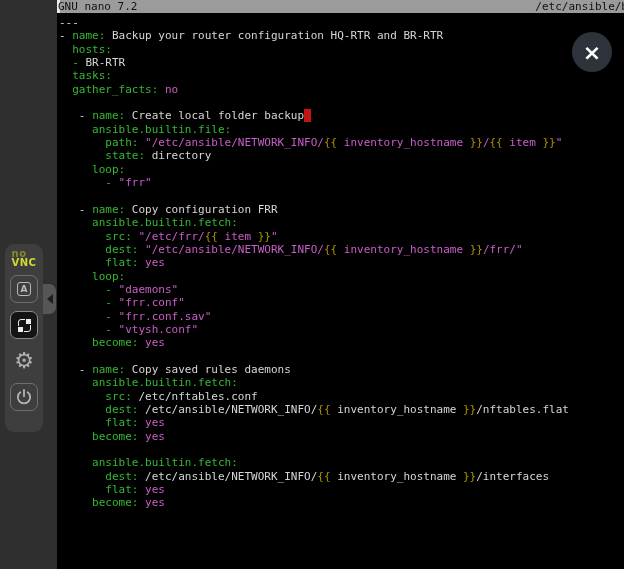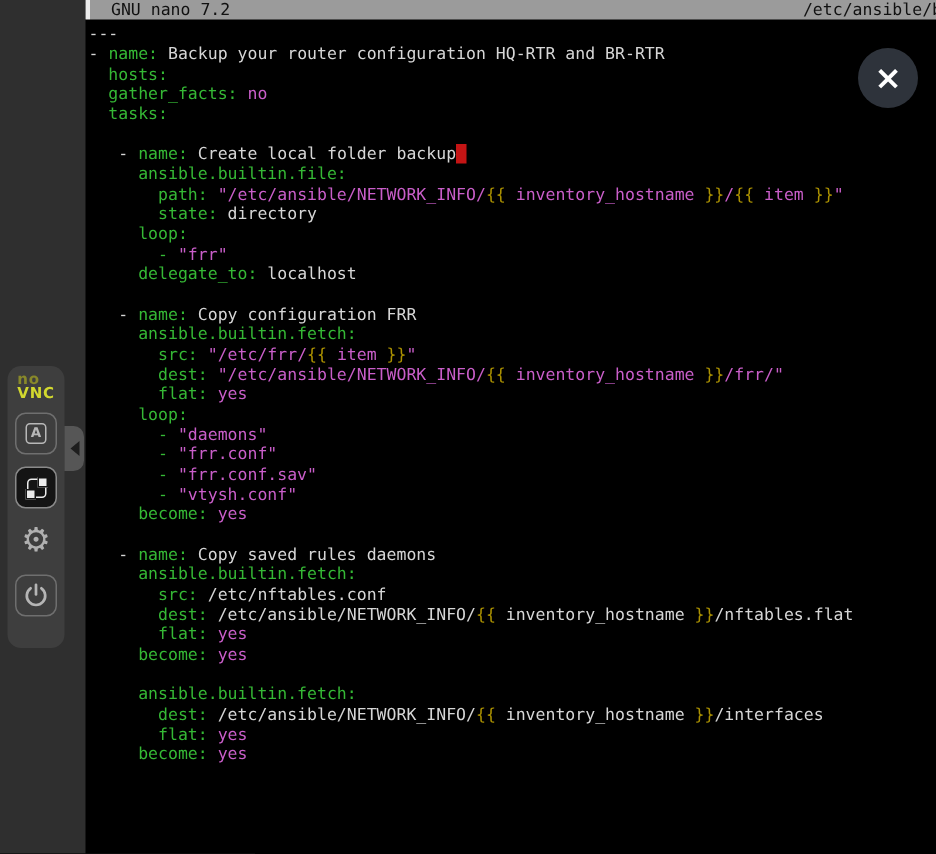--- a/index.html
+++ b/index.html
@@ -12,21 +12,21 @@
     position:absolute;left:57px;top:0;right:0;bottom:0;
     background:#000;
   }
   .titlebar{
     position:relative;height:13px;background:#9b9b9b;color:#111;
     font-size:11px;line-height:13px;white-space:nowrap;overflow:hidden;
   }
   .titlebar .notch{
     position:absolute;left:0;top:0;width:3px;height:13px;background:#ececec;
   }
-  .title-left{position:absolute;left:17px;top:0;text-align:right;}
+  .title-left{position:absolute;left:1px;top:0;text-align:right;}
   .title-right{position:absolute;right:-4px;top:0;}
   .code-area{
     position:absolute;left:0;top:14px;right:0;bottom:0;
     padding:2px 0 0 2px;font-size:11px;overflow:hidden;
   }
   .line{white-space:pre;height:13.35px;line-height:13.35px;}
   .seg-w{color:#d6d6d6;}
   .seg-g{color:#35b835;}
   .seg-m{color:#c95ec9;}
   .seg-y{color:#ab9100;}
@@ -117,30 +117,30 @@
 <div class="terminal">
   <div class="titlebar">
     <span class="notch"></span>
     <span class="title-left">GNU nano 7.2</span>
     <span class="title-right">/etc/ansible/b</span>
   </div>
   <div class="code-area">
       <div class="line"><span class="seg-w">---</span></div>
       <div class="line"><span class="seg-w">- </span><span class="seg-g">name:</span><span class="seg-w"> Backup your router configuration HQ-RTR and BR-RTR</span></div>
       <div class="line"><span class="seg-g">  hosts:</span></div>
+      <div class="line"><span class="seg-w">  </span><span class="seg-g">- </span><span class="seg-w">BR-RTR</span></div>
+      <div class="line"><span class="seg-g">  tasks:</span></div>
       <div class="line"><span class="seg-g">  gather_facts:</span><span class="seg-w"> </span><span class="seg-m">no</span></div>
-      <div class="line"><span class="seg-g">  tasks:</span></div>
       <div class="line">&nbsp;</div>
       <div class="line"><span class="seg-w">   - </span><span class="seg-g">name:</span><span class="seg-w"> Create local folder backup</span><span class="seg-r">&nbsp;</span></div>
       <div class="line"><span class="seg-g">     ansible.builtin.file:</span></div>
       <div class="line"><span class="seg-g">       path:</span><span class="seg-w"> </span><span class="seg-m">"/etc/ansible/NETWORK_INFO/</span><span class="seg-y">{{</span><span class="seg-m"> inventory_hostname </span><span class="seg-y">}}</span><span class="seg-m">/</span><span class="seg-y">{{</span><span class="seg-m"> item </span><span class="seg-y">}}</span><span class="seg-m">"</span></div>
       <div class="line"><span class="seg-g">       state:</span><span class="seg-w"> directory</span></div>
       <div class="line"><span class="seg-g">     loop:</span></div>
       <div class="line"><span class="seg-w">       </span><span class="seg-g">- </span><span class="seg-m">"frr"</span></div>
-      <div class="line"><span class="seg-g">     delegate_to:</span><span class="seg-w"> localhost</span></div>
       <div class="line">&nbsp;</div>
       <div class="line"><span class="seg-w">   - </span><span class="seg-g">name:</span><span class="seg-w"> Copy configuration FRR</span></div>
       <div class="line"><span class="seg-g">     ansible.builtin.fetch:</span></div>
       <div class="line"><span class="seg-g">       src:</span><span class="seg-w"> </span><span class="seg-m">"/etc/frr/</span><span class="seg-y">{{</span><span class="seg-m"> item </span><span class="seg-y">}}</span><span class="seg-m">"</span></div>
       <div class="line"><span class="seg-g">       dest:</span><span class="seg-w"> </span><span class="seg-m">"/etc/ansible/NETWORK_INFO/</span><span class="seg-y">{{</span><span class="seg-m"> inventory_hostname </span><span class="seg-y">}}</span><span class="seg-m">/frr/"</span></div>
       <div class="line"><span class="seg-g">       flat:</span><span class="seg-w"> </span><span class="seg-m">yes</span></div>
       <div class="line"><span class="seg-g">     loop:</span></div>
       <div class="line"><span class="seg-w">       </span><span class="seg-g">- </span><span class="seg-m">"daemons"</span></div>
       <div class="line"><span class="seg-w">       </span><span class="seg-g">- </span><span class="seg-m">"frr.conf"</span></div>
       <div class="line"><span class="seg-w">       </span><span class="seg-g">- </span><span class="seg-m">"frr.conf.sav"</span></div>

